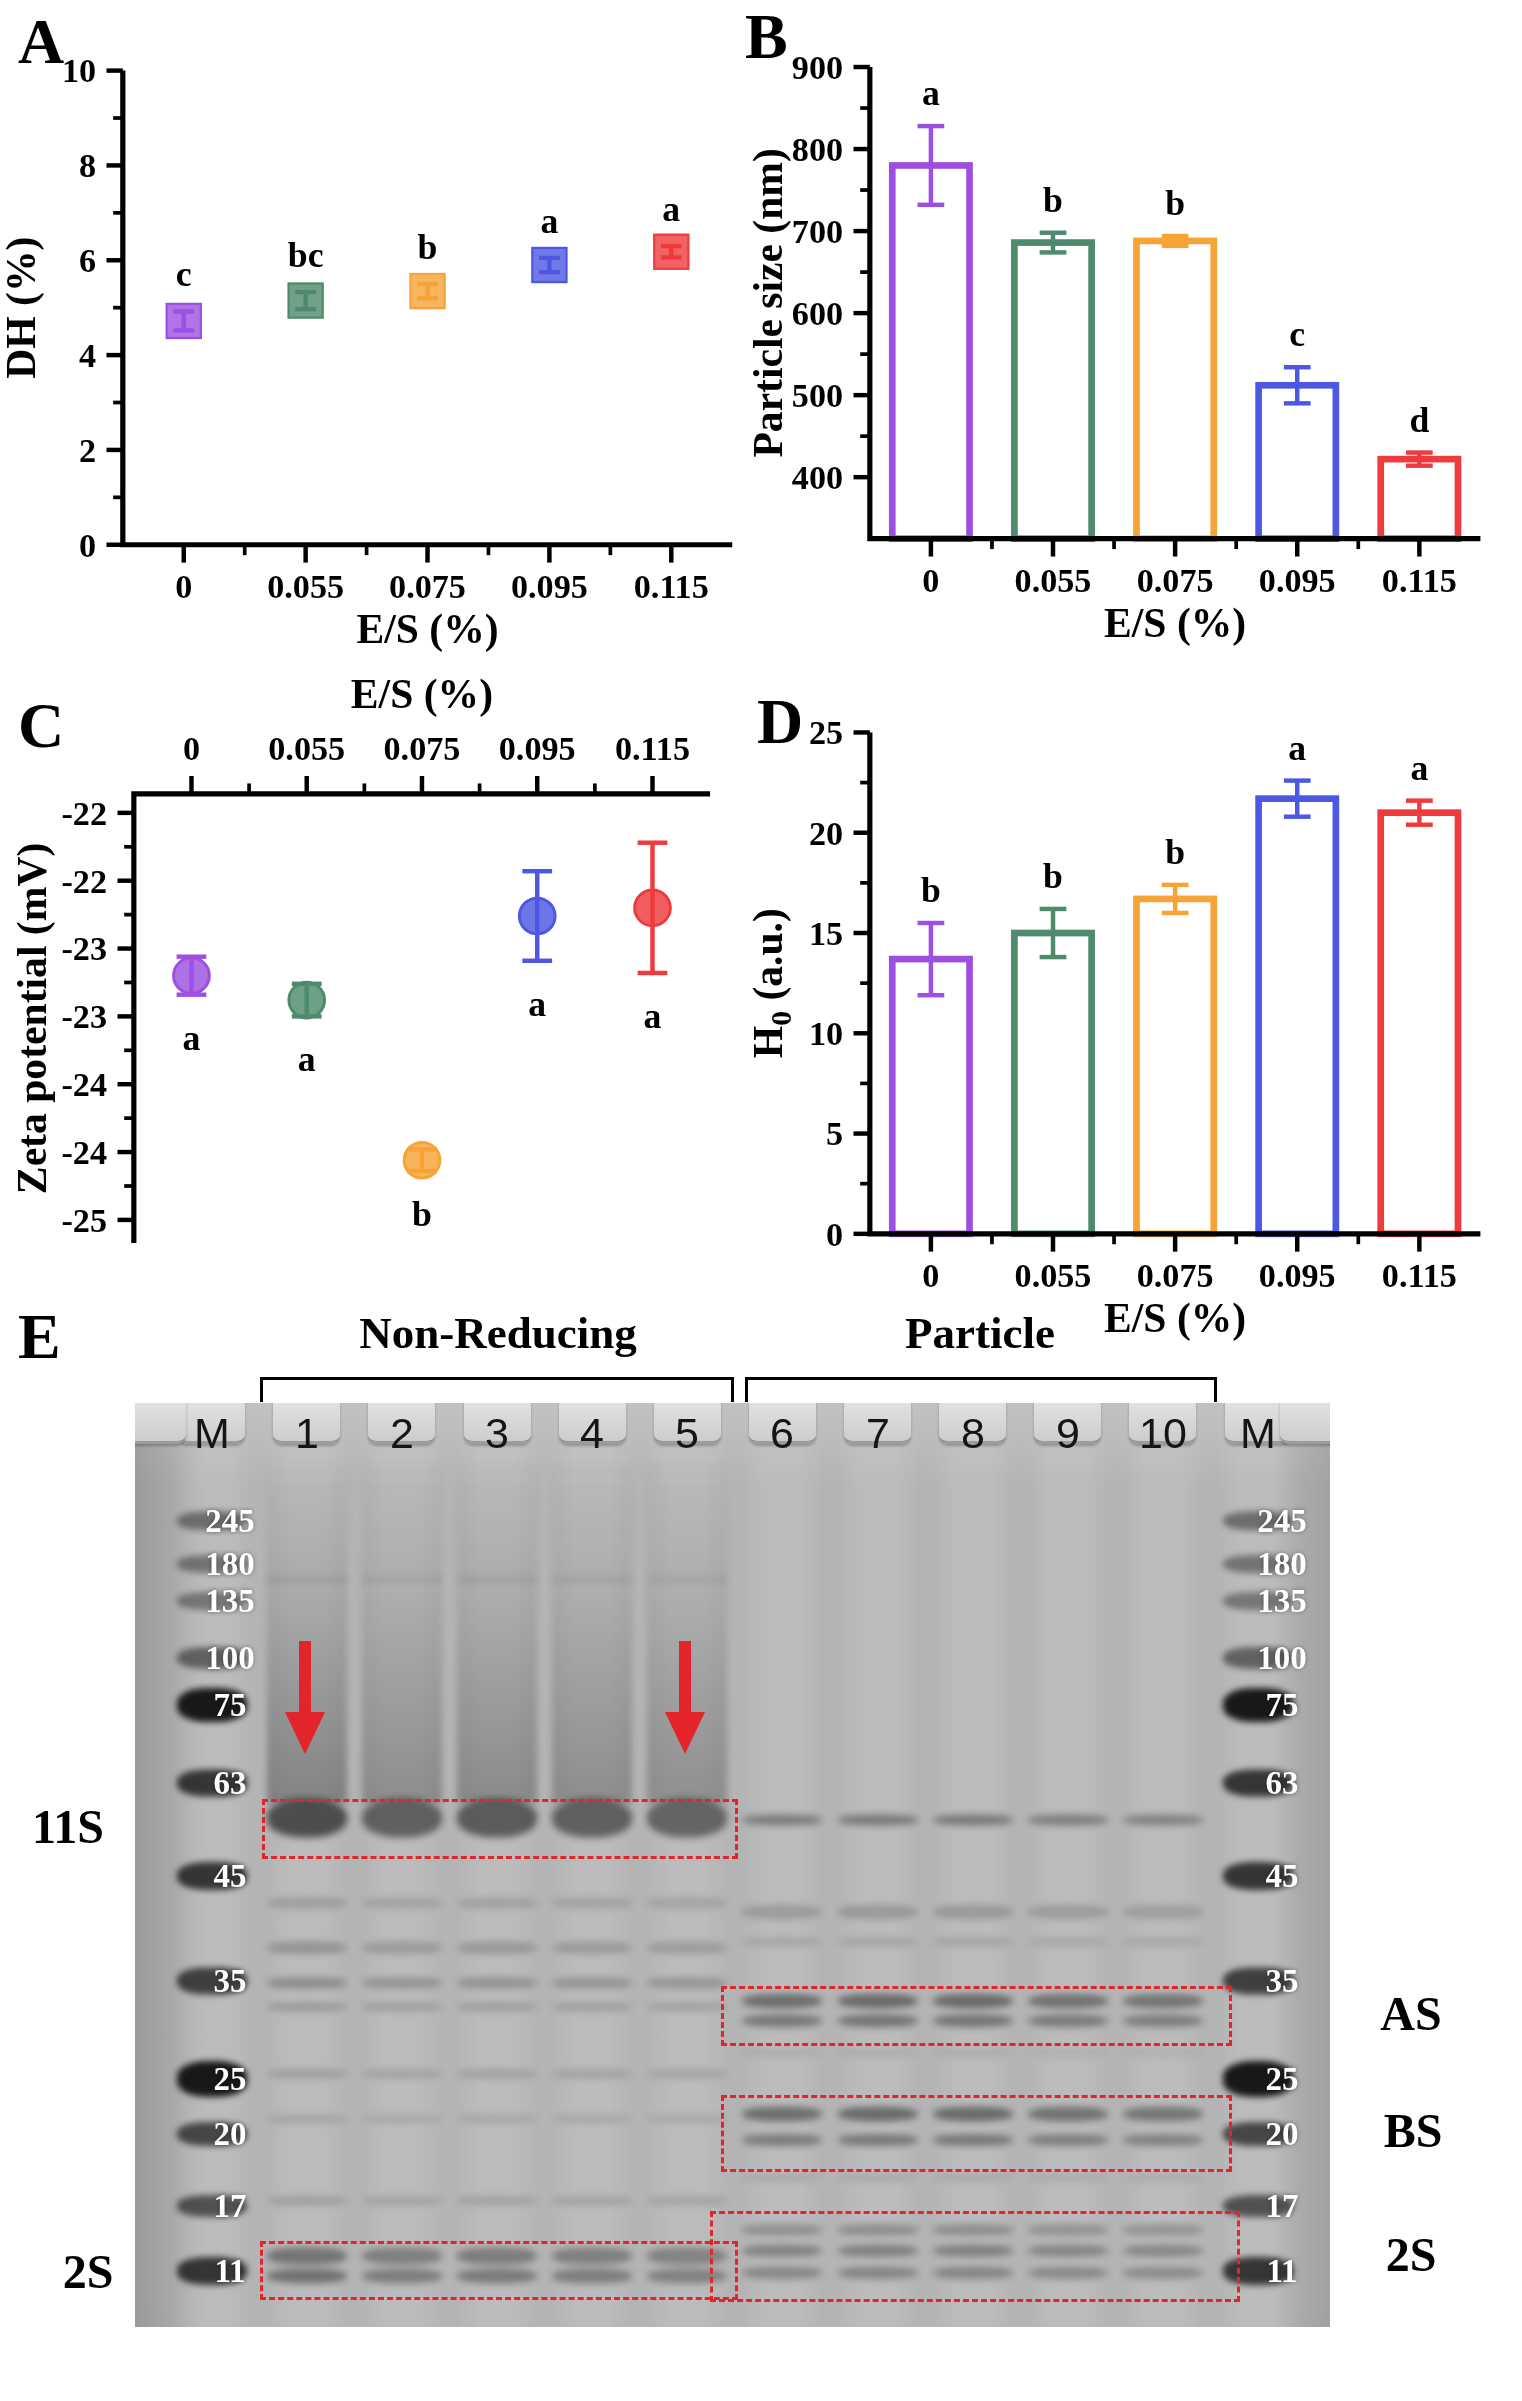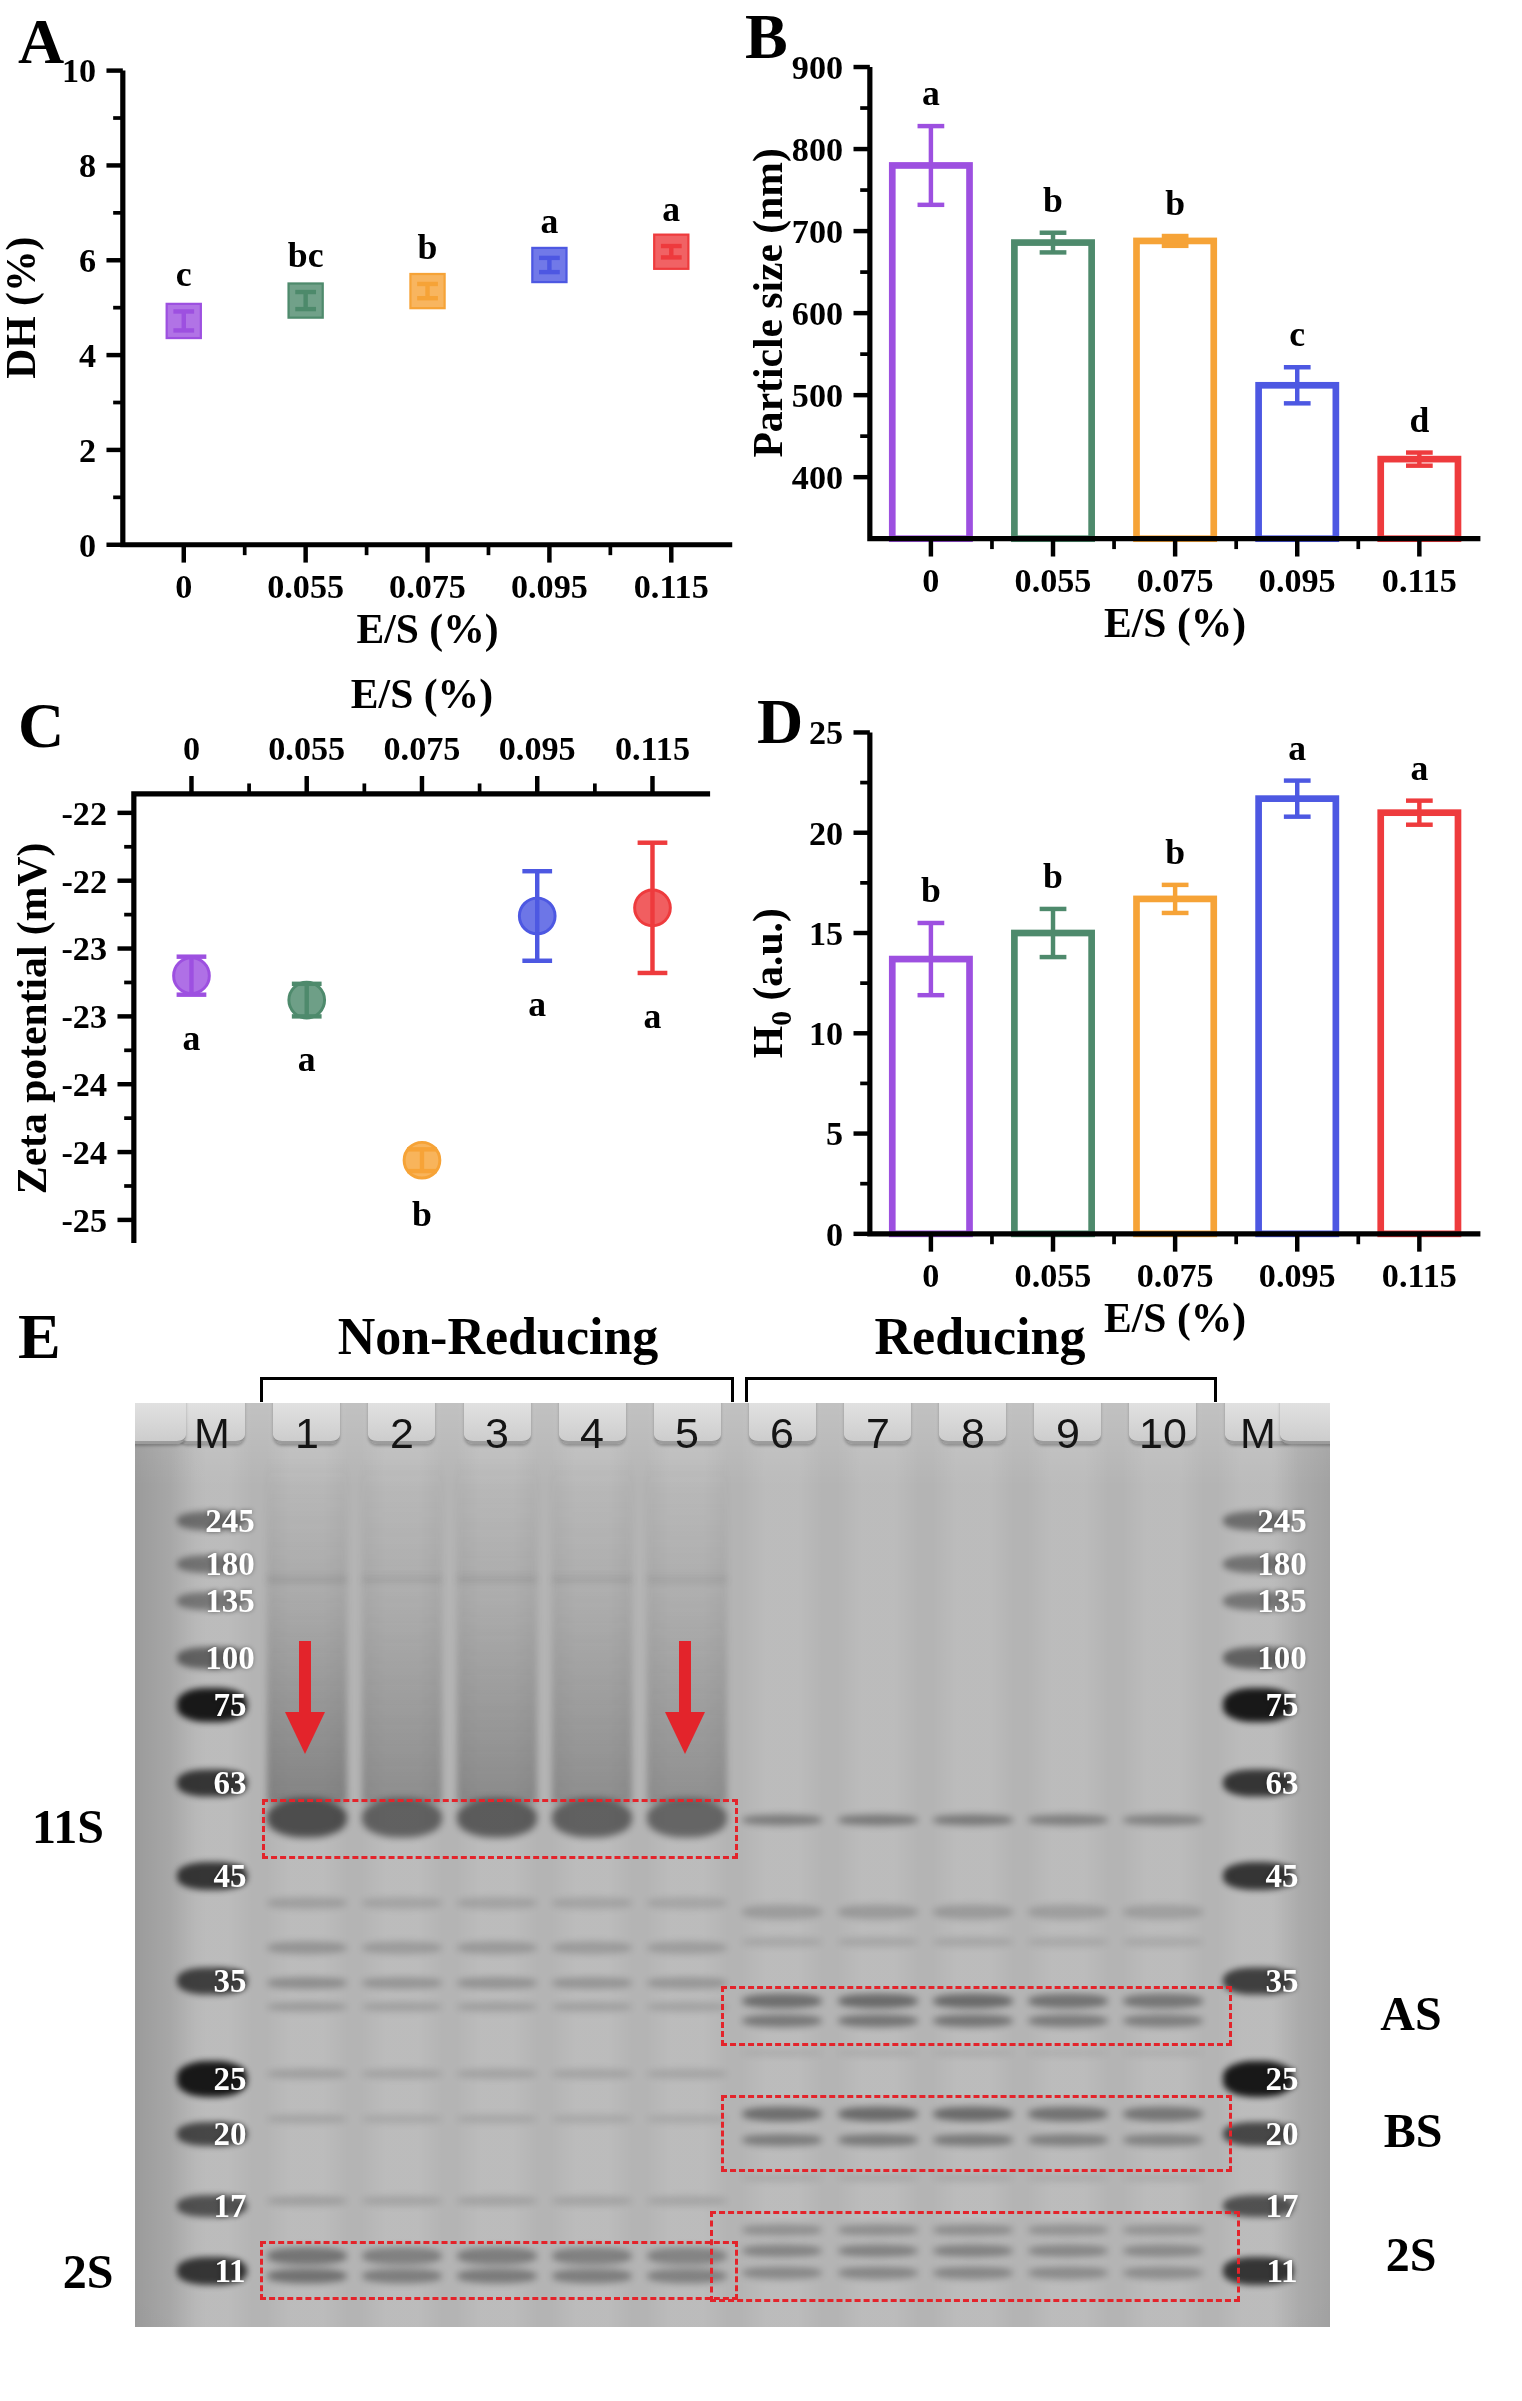--- a/index.html
+++ b/index.html
@@ -43,21 +43,21 @@
     font-size:33px;font-weight:bold;color:#fff;text-shadow:0 0 4.5px rgba(0,0,0,0.35);}
   .side-label{position:absolute;transform:translate(-50%,-50%);
     font-size:48px;font-weight:bold;color:#000;}
   .red-box{position:absolute;border:3.7px dashed #e3242b;}
   .gel-arrow{position:absolute;transform:translateX(-50%);}
   .gel-arrow .shaft{position:absolute;left:50%;transform:translateX(-50%);top:0;width:12px;background:#e3242b;}
   .gel-arrow .head{position:absolute;left:50%;transform:translateX(-50%);
     width:0;height:0;border-left:20px solid transparent;border-right:20px solid transparent;
     border-top:42px solid #e3242b;}
   .bracket{position:absolute;height:22px;border:3.7px solid #000;border-bottom:none;}
-  .group-title{position:absolute;transform:translateX(-50%);font-size:52px;font-weight:bold;color:#000;white-space:nowrap;}
+  .group-title{position:absolute;transform:translateX(-50%);font-size:45px;font-weight:bold;color:#000;white-space:nowrap;}
 </style>
 </head>
 <body>
 
 <div class="panel-letter" style="left:18px;top:10.4px">A</div>
 <div class="panel-letter" style="left:745px;top:4.5px">B</div>
 <div class="panel-letter" style="left:18px;top:694px">C</div>
 <div class="panel-letter" style="left:757px;top:690px">D</div>
 <div class="panel-letter" style="left:18px;top:1305px">E</div>
 
@@ -303,21 +303,21 @@
     <text x="1909.8000000000002" y="1732" font-size="46" font-weight="bold" text-anchor="middle">0.115</text>
     <line x1="1334.4" y1="1660" x2="1334.4" y2="1674" stroke="#000" stroke-width="5"></line>
     <line x1="1498.8" y1="1660" x2="1498.8" y2="1674" stroke="#000" stroke-width="5"></line>
     <line x1="1663.2" y1="1660" x2="1663.2" y2="1674" stroke="#000" stroke-width="5"></line>
     <line x1="1827.6" y1="1660" x2="1827.6" y2="1674" stroke="#000" stroke-width="5"></line>
     <text x="1581" y="1792" font-size="56" font-weight="bold" text-anchor="middle">E/S (%)</text>
     <text x="1052" y="1322.5" font-size="56" font-weight="bold" text-anchor="middle" transform="rotate(-90 1052 1322.5)"><tspan>H</tspan><tspan dy="12" font-size="40">0</tspan><tspan dy="-12" font-size="56"> (a.u.)</tspan></text>
   </svg>
 
 <div class="group-title" style="left:498px;top:1307px">Non-Reducing</div>
-<div class="group-title" style="left:980px;top:1307px">Reducing</div>
+<div class="group-title" style="left:980px;top:1307px">Particle</div>
 <div class="bracket" style="left:260px;top:1377px;width:468px"></div>
 <div class="bracket" style="left:745px;top:1377px;width:466px"></div>
 
 <div id="gel">
     <div class="vignette"></div>
     <div class="lane-strip" style="left: 36px; width: 82px;"></div>
     <div class="lane-strip" style="left: 131px; width: 82px;"></div>
     <div class="lane-strip" style="left: 226px; width: 82px;"></div>
     <div class="lane-strip" style="left: 321px; width: 82px;"></div>
     <div class="lane-strip" style="left: 416px; width: 82px;"></div>

